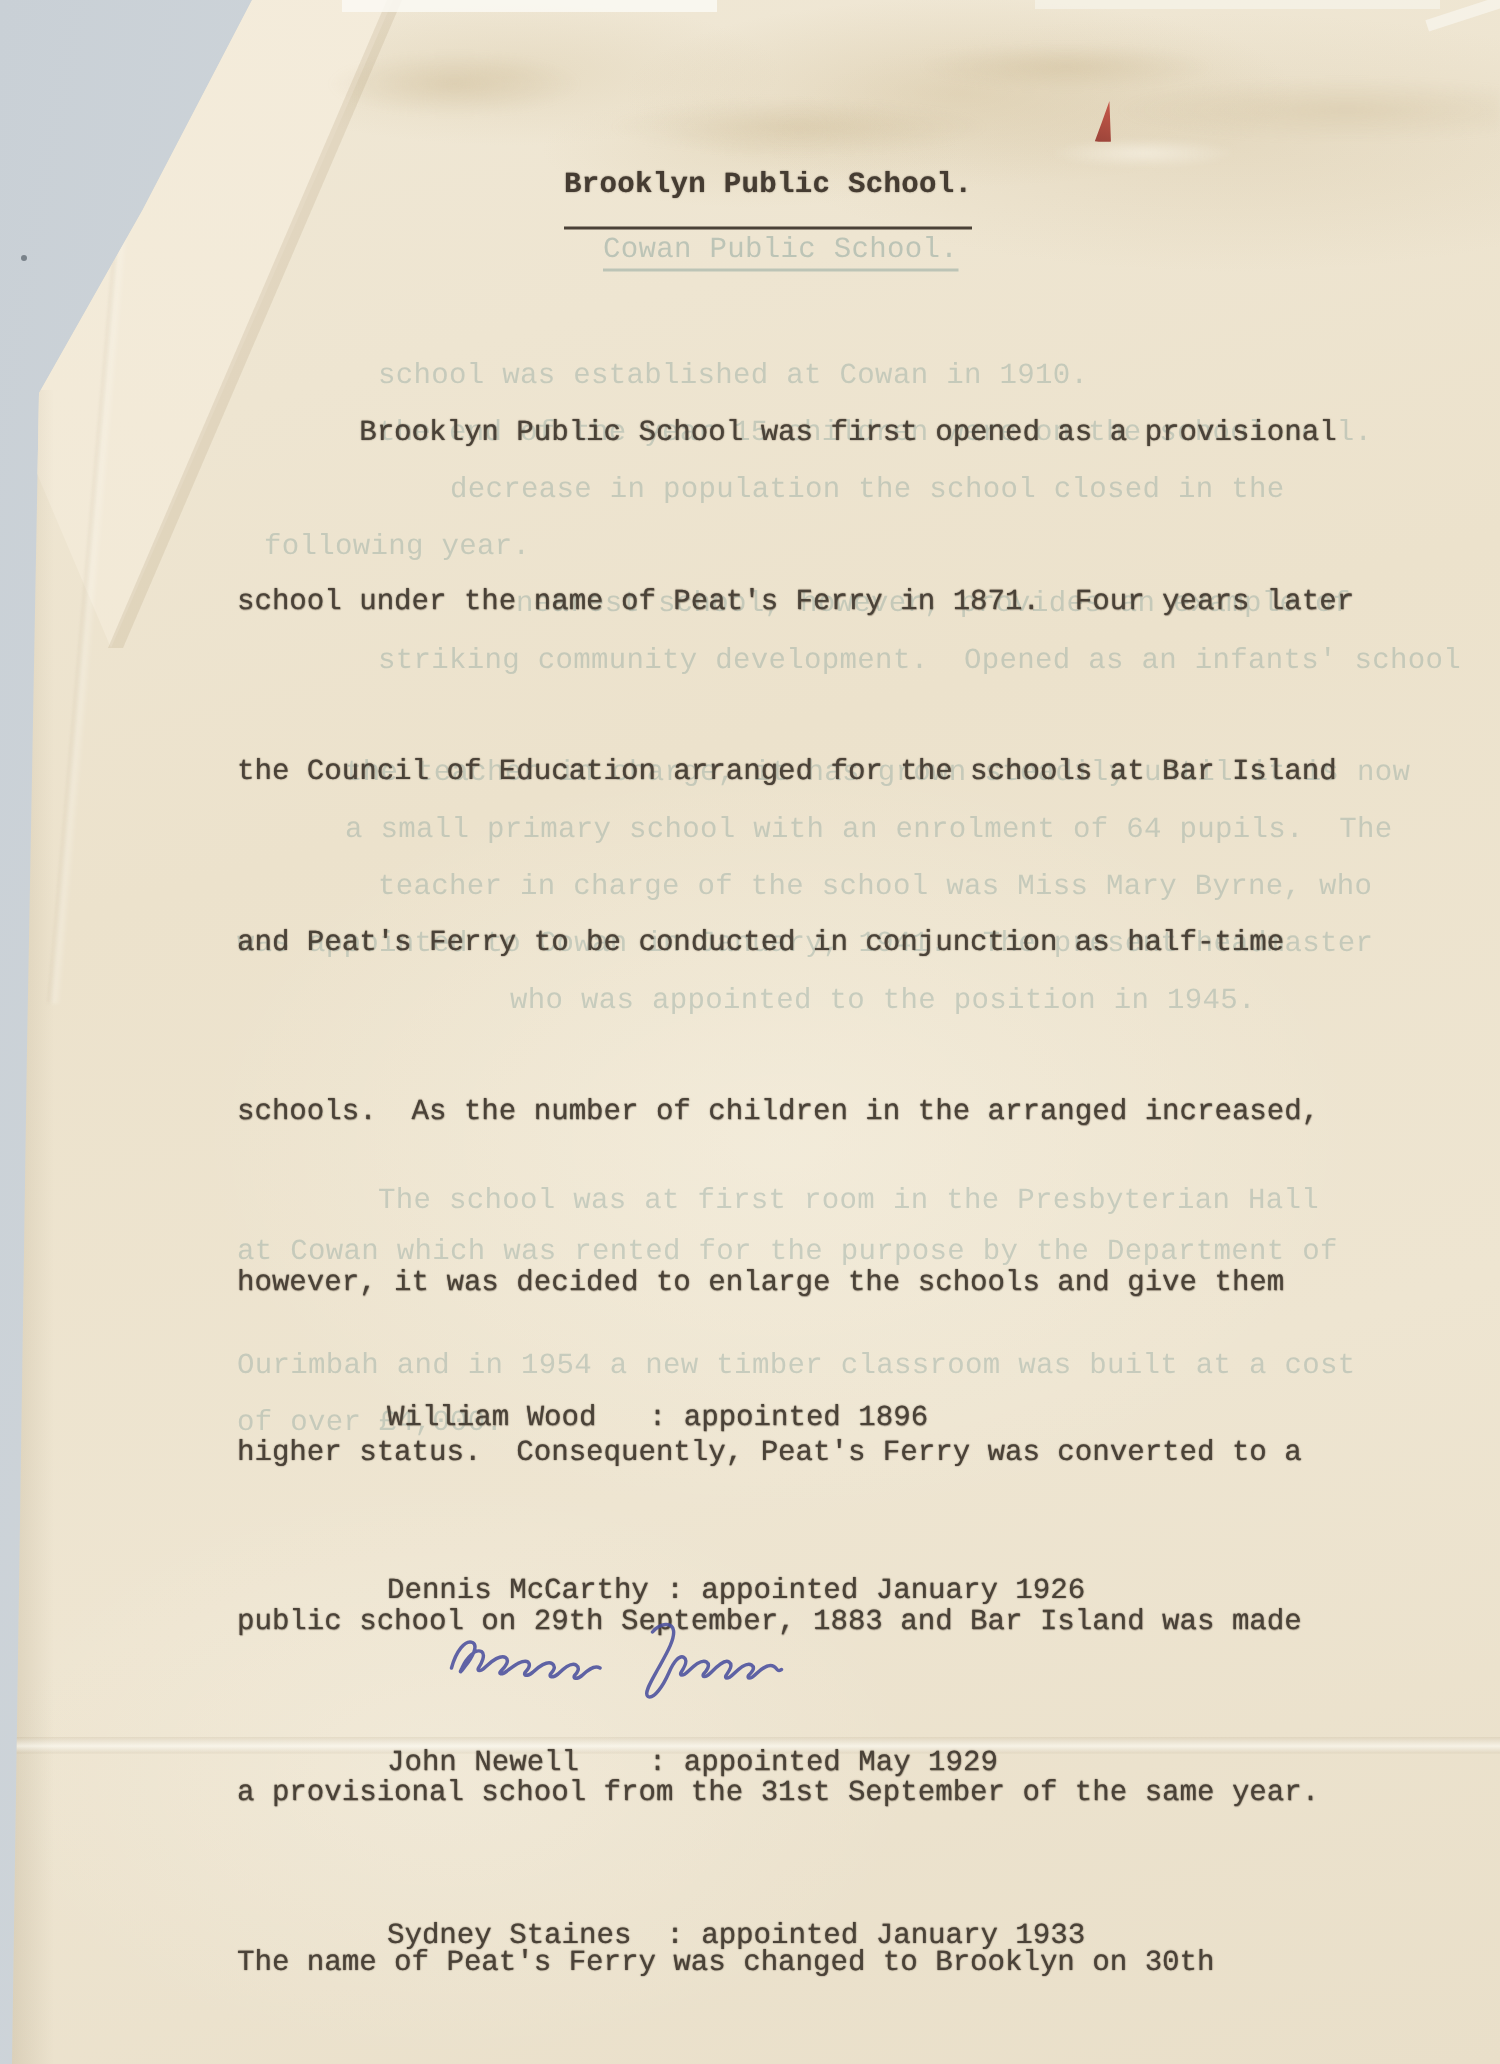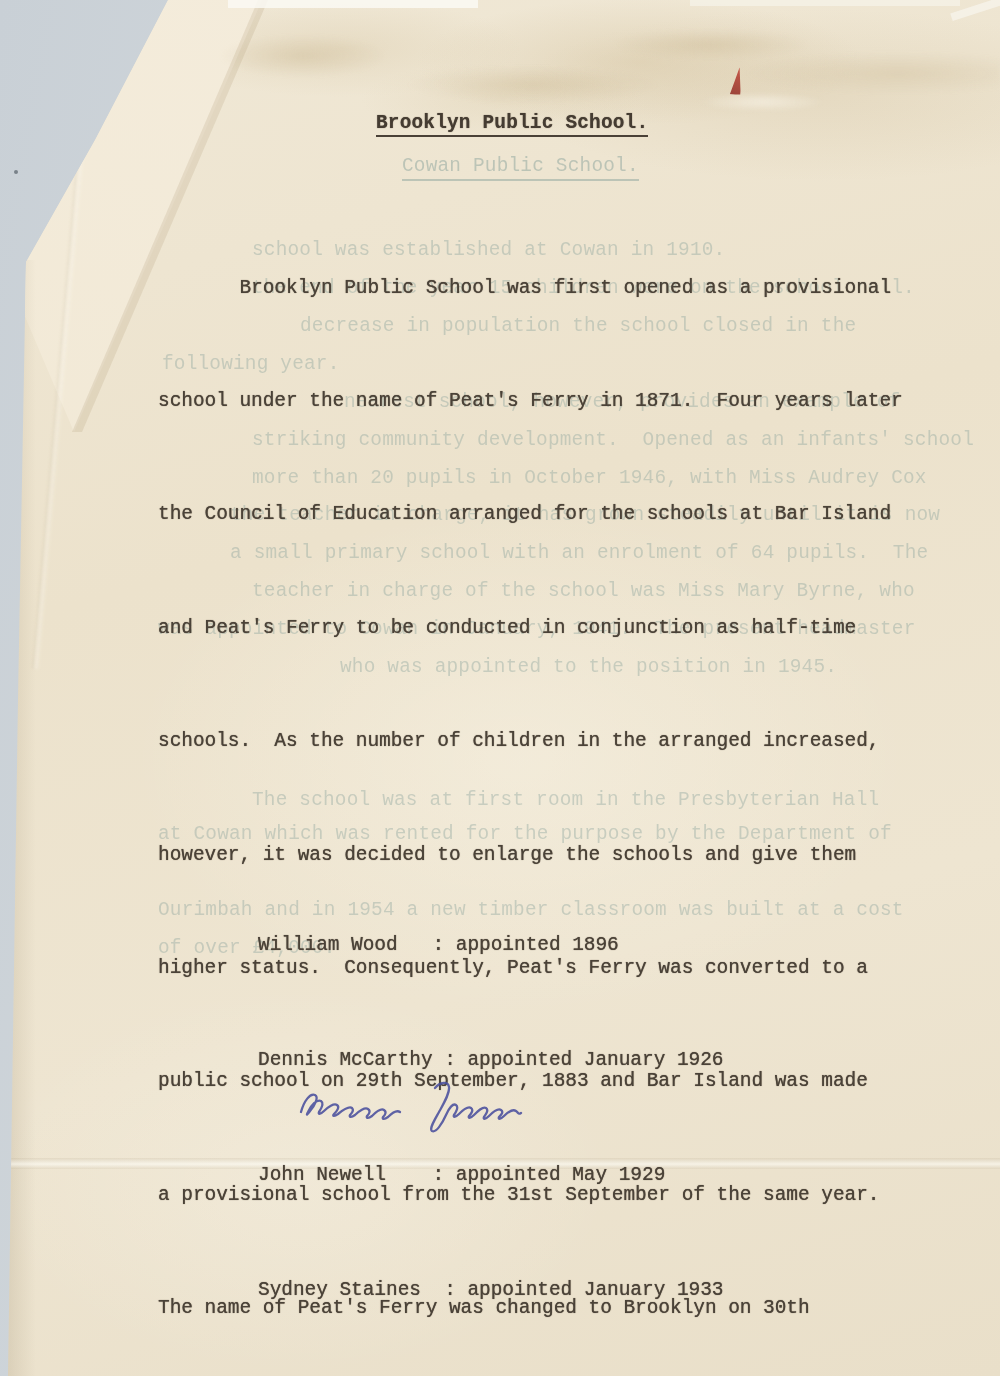--- a/index.html
+++ b/index.html
@@ -53,21 +53,21 @@
   .crease-v{
     position:absolute;left:54px;top:150px;width:9px;height:520px;
     background:linear-gradient(90deg,rgba(150,130,95,.12),rgba(255,255,250,.25),rgba(150,130,95,0));
     transform:rotate(5deg);filter:blur(1px);
   }
   .title{
     position:absolute;left:376px;top:112px;
     font-size:19.4px;font-weight:bold;letter-spacing:0.2px;color:#453c32;
     text-shadow:0 0 1px rgba(70,58,45,.8);white-space:pre;
   }
-  .title .u{display:inline-block;border-bottom:2.5px solid #4a4137;padding-bottom:1px;}
+  .title .u{display:inline-block;border-bottom:2.5px solid #4a4137;padding-bottom:17px;}
   .ghost{
     position:absolute;font-size:19.4px;line-height:24px;color:#8ca49d;opacity:.40;
     white-space:pre;filter:blur(.5px);letter-spacing:.2px;
   }
   .ghost-title{opacity:.5;}
   .ghost-title .u{display:inline-block;border-bottom:2px solid #8ca49d;padding-bottom:1px;}
   .typed{
     position:absolute;left:158px;top:194px;
     font-size:19.4px;line-height:37.8px;color:#4a4238;white-space:pre;
     text-shadow:0 0 1px rgba(74,62,48,.78), .3px .4px .6px rgba(74,62,48,.35);
@@ -99,24 +99,23 @@
     <div class="edge-sliver" style="left:690px;top:0;width:270px;height:6px;opacity:.6;"></div>
     <div class="edge-sliver" style="left:950px;top:4px;width:60px;height:8px;transform:rotate(-18deg);opacity:.7;"></div>
     <div class="left-edge-shade"></div>
     <div class="crease-v"></div>
     <div class="crease-h"></div>
 
     <div class="ghost ghost-title" style="left:402px;top:154px;"><span class="u">Cowan Public School.</span></div>
     <div class="ghost" style="left:252px;top:238px;">school was established at Cowan in 1910.</div>
     <div class="ghost" style="left:252px;top:276px;">the end of the year 15 children were on the school roll.</div>
     <div class="ghost" style="left:300px;top:314px;">decrease in population the school closed in the</div>
-    <div class="ghost" style="left:162px;top:352px;">following year.</div>
+    <div class="ghost" style="left:176px;top:352px;">following year.</div>
     <div class="ghost" style="left:300px;top:390px;margin-left:44px;">nearest school, however, provides an example of</div>
     <div class="ghost" style="left:252px;top:428px;">striking community development.  Opened as an infants' school</div>
-    <div class="ghost" style="left:252px;top:466px;">more than 20 pupils in October 1946, with Miss Audrey Cox</div>
     <div class="ghost" style="left:230px;top:503px;">the teacher in charge, it has grown steadily until it is now</div>
     <div class="ghost" style="left:230px;top:541px;">a small primary school with an enrolment of 64 pupils.  The</div>
     <div class="ghost" style="left:252px;top:579px;">teacher in charge of the school was Miss Mary Byrne, who</div>
     <div class="ghost" style="left:158px;top:617px;">was appointed to Cowan in January, 1941.  The present headmaster</div>
     <div class="ghost" style="left:340px;top:655px;">who was appointed to the position in 1945.</div>
     <div class="ghost" style="left:252px;top:788px;">The school was at first room in the Presbyterian Hall</div>
     <div class="ghost" style="left:158px;top:822px;">at Cowan which was rented for the purpose by the Department of</div>
     <div class="ghost" style="left:158px;top:898px;">Ourimbah and in 1954 a new timber classroom was built at a cost</div>
     <div class="ghost" style="left:158px;top:936px;">of over £4,000.</div>
 

